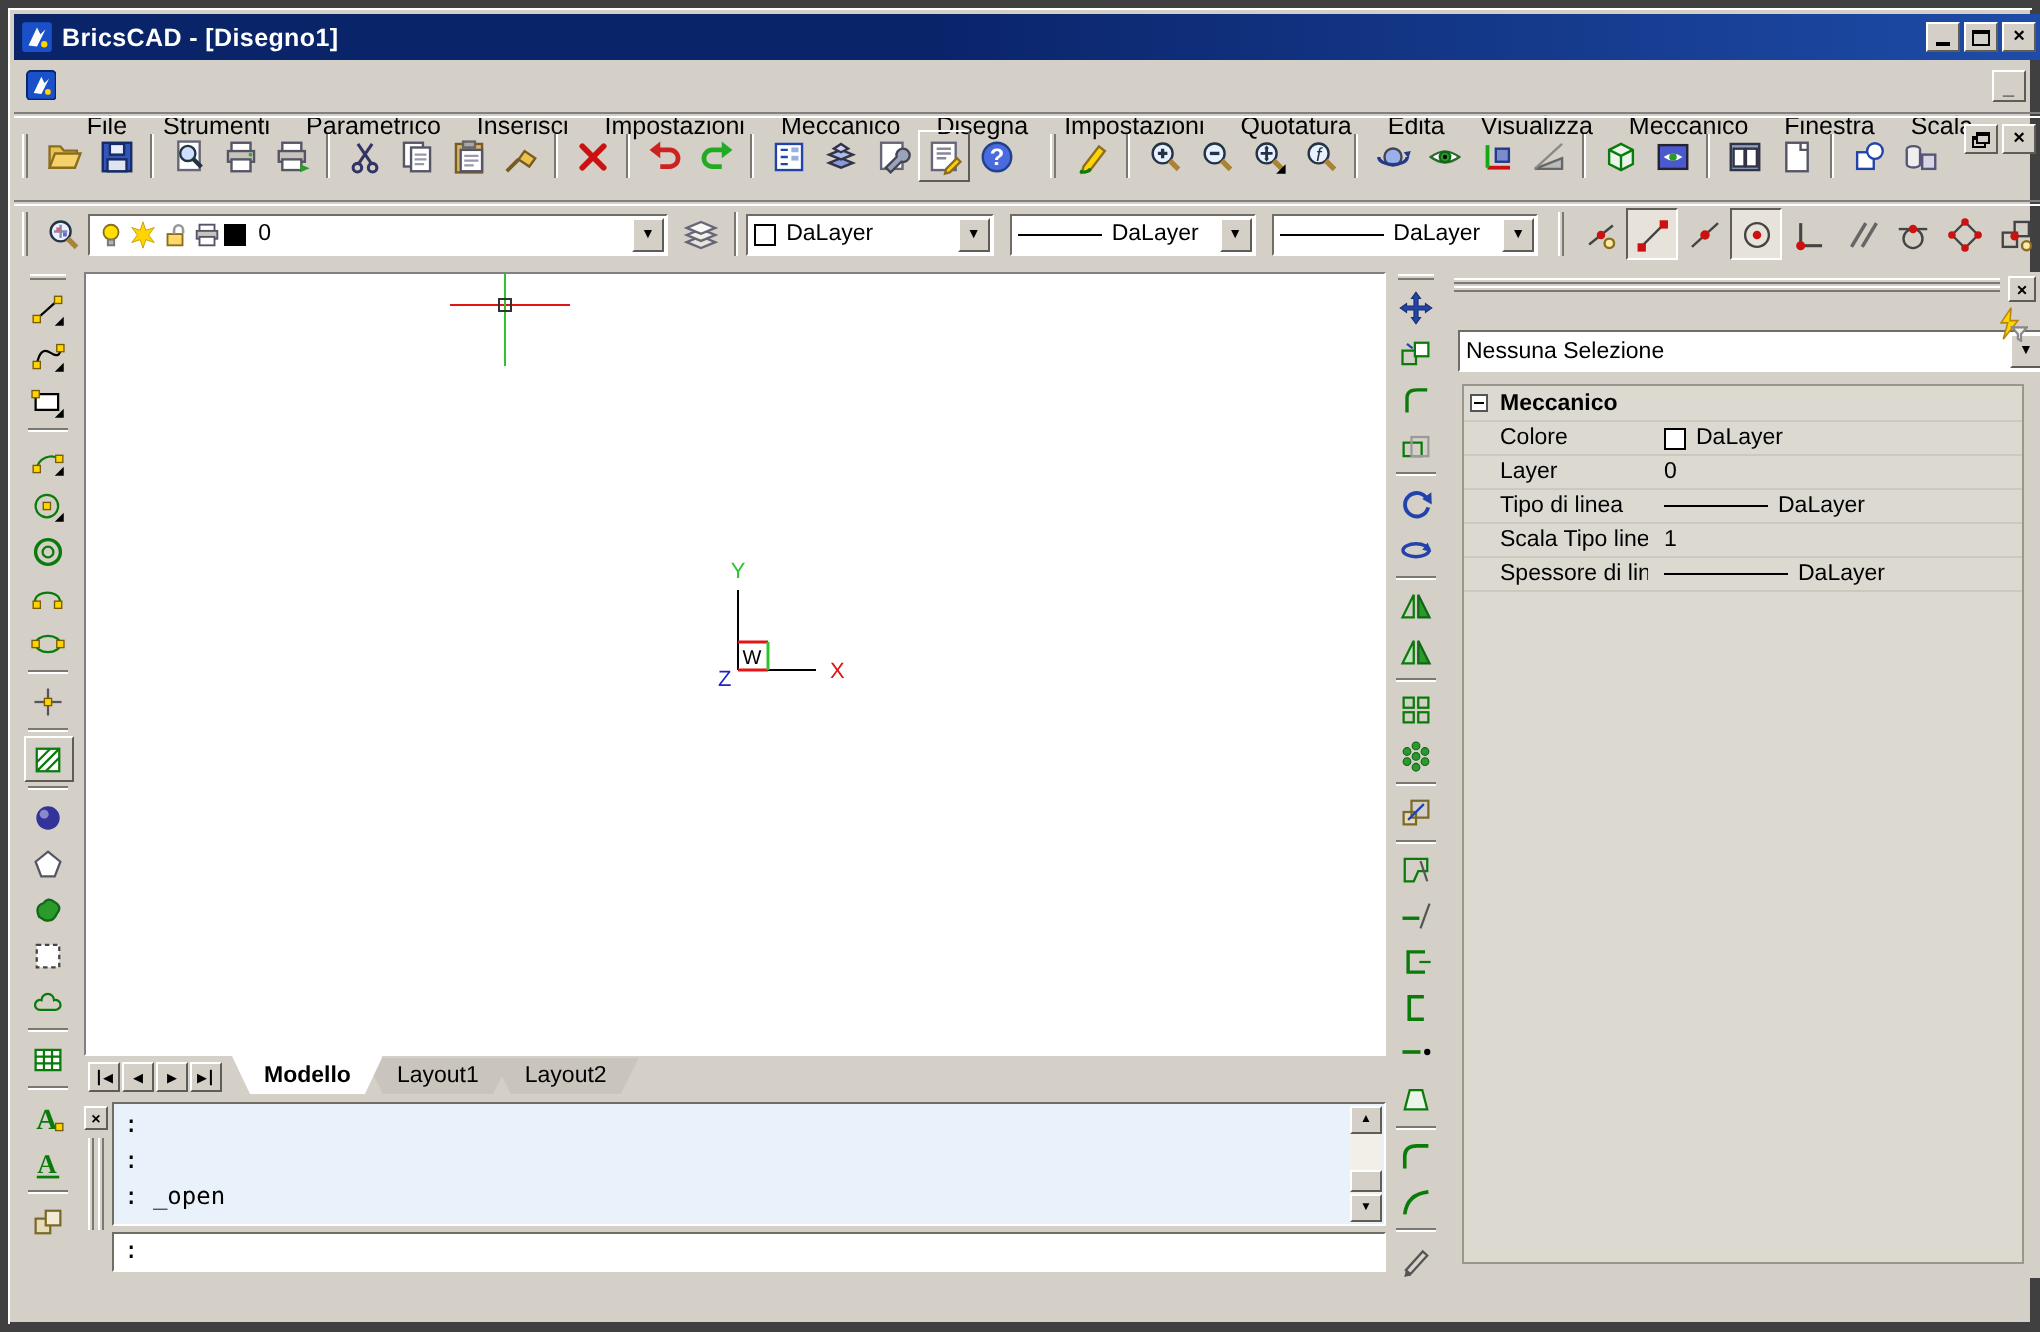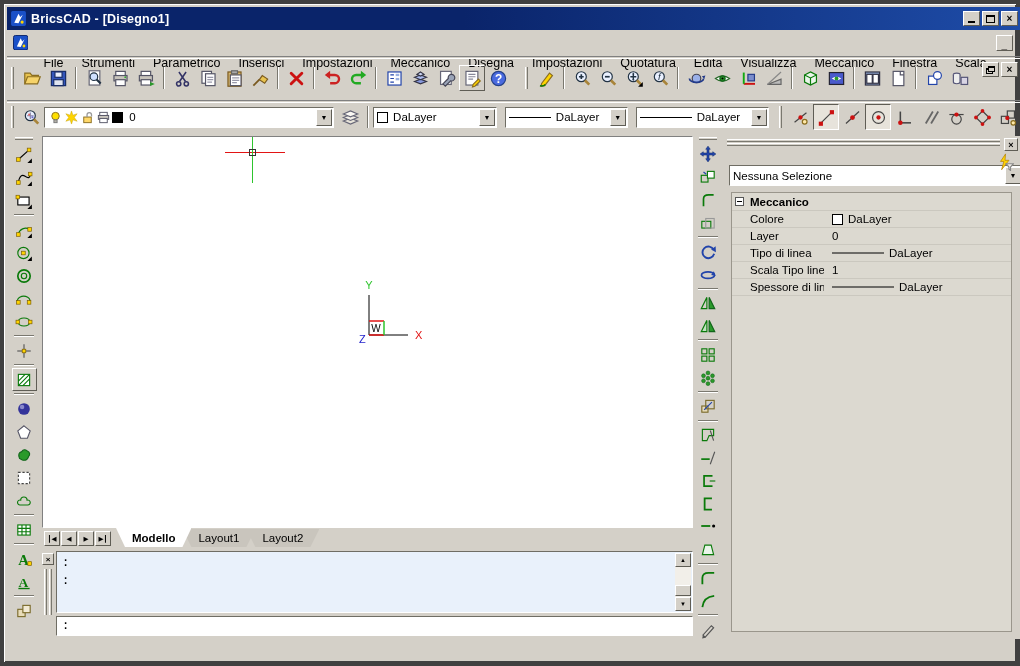--- a/index.html
+++ b/index.html
@@ -853,20 +853,21 @@
   </div>
 
   <div id="cmdpanel">
     <button id="cmd-close" class="raised">×</button>
     <span class="cmd-grip"></span>
     <span class="cmd-grip g2"></span>
     <div id="cmd-history">
       <div id="cmd-lines">
           <div>:</div>
           <div>:</div>
+          <div>: _open</div>
         </div>
       <div id="cmd-scroll">
         <button id="sc-up" class="sc-btn raised">▲</button>
         <span id="sc-thumb" class="raised"></span>
         <button id="sc-down" class="sc-btn raised">▼</button>
       </div>
     </div>
     <div id="cmd-input">:</div>
   </div>
 

